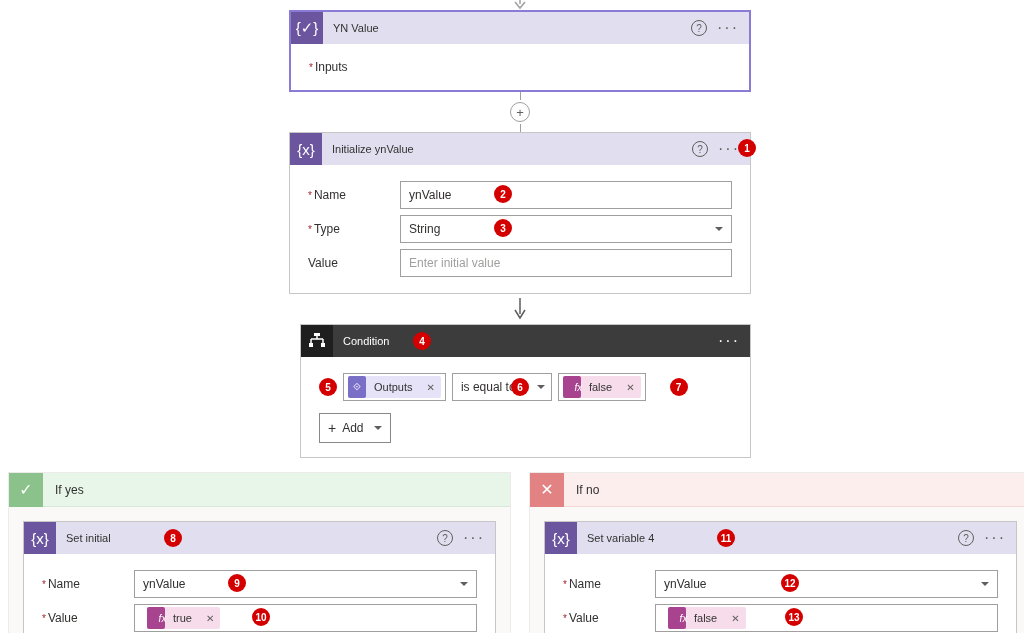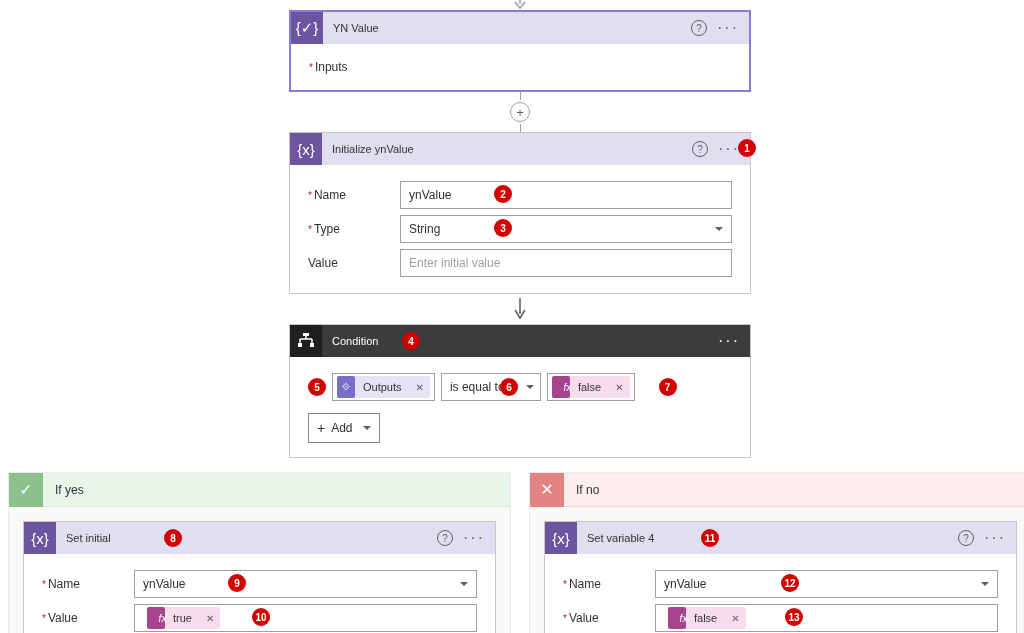--- a/index.html
+++ b/index.html
@@ -136,21 +136,21 @@
         </div>
       </div>
     </div>
 
     <div class="arrow-down" style="padding:4px 0;">
       <svg width="14" height="22">
           <path d="M7 0 L7 16 M2 12 L7 20 L12 12" stroke="#605e5c" stroke-width="1.5" fill="none"></path>
         </svg>
     </div>
 
-    <div class="card" style="position:relative;">
+    <div class="card" style="position:relative;margin-left:11px;">
       <div class="card-hdr gray">
         <div class="iconbox dark">
           <svg width="18" height="16">
               <path d="M9 2 L9 6 M3 6 L15 6 M3 6 L3 10 M15 6 L15 10" stroke="#fff" stroke-width="1.5" fill="none"></path>
               <rect x="1" y="10" width="4" height="4" fill="#fff"></rect>
               <rect x="13" y="10" width="4" height="4" fill="#fff"></rect>
               <rect x="6" y="0" width="6" height="3" fill="#fff"></rect>
             </svg>
         </div>
         <div class="title">Condition</div>
@@ -241,21 +241,21 @@
         <div class="branch-icon">✕</div>
         <div class="branch-title">If no</div>
       </div>
       <div class="branch-body">
         <div class="card" style="position:relative;">
           <div class="card-hdr purple">
             <div class="iconbox purple">
                 <span class="brace">{x}</span>
               </div>
             <div class="title">Set variable 4</div>
-            <span class="badge" style="left:156px; top:7px;">11</span>
+            <span class="badge" style="left:172px; top:7px;">11</span>
             <div class="hdr-right">
               <div class="help-icon">?</div>
               <div class="dots">···</div>
             </div>
           </div>
           <div class="body">
             <div class="row" style="position:relative;">
               <div class="lbl req">Name</div>
               <div class="input select">
                   <span>ynValue</span>

